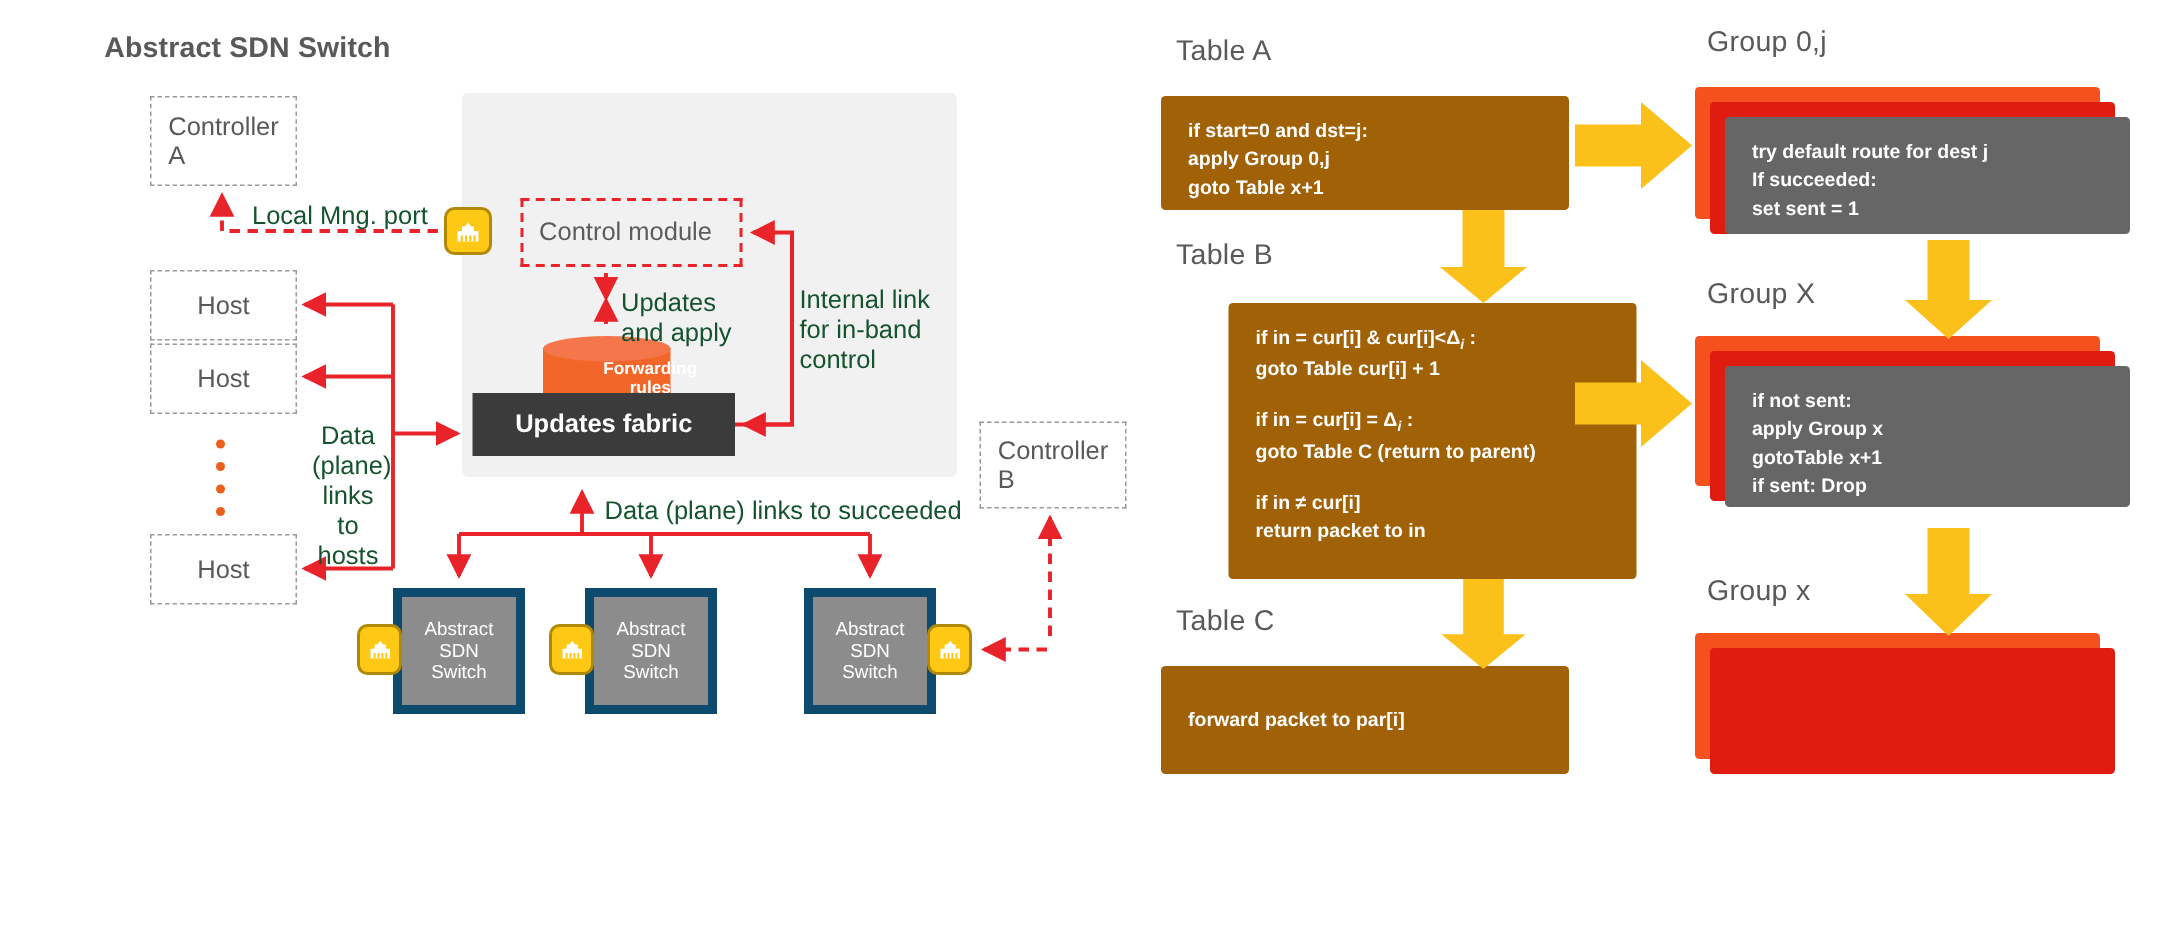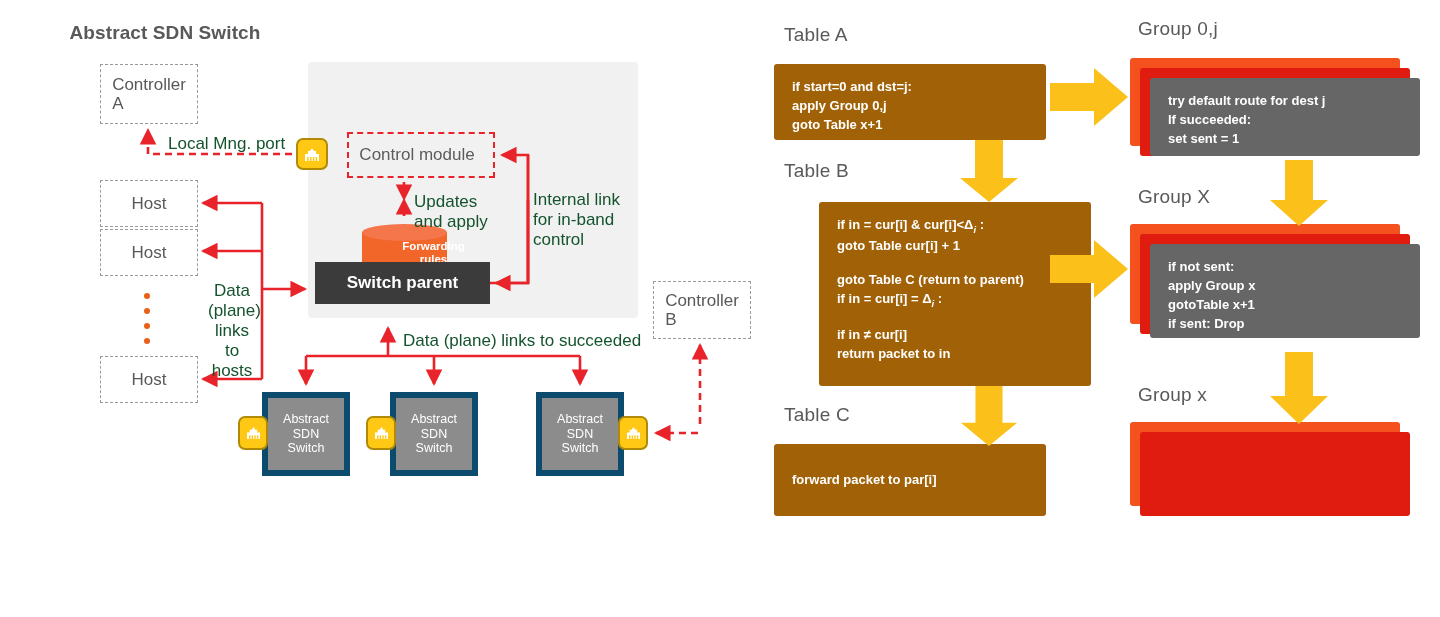--- a/index.html
+++ b/index.html
@@ -137,21 +137,21 @@
     </svg>
   </div>
 
   <div id="fw-cyl">
     <div class="cyl-body"></div>
     <div class="cyl-top"></div>
     <div class="cyl-text" style="white-space:pre-line;padding-left:29px;">Forwarding
 rules</div>
   </div>
 
-  <div id="switch-fabric">Switch parent</div>
+  <div id="switch-fabric">Updates fabric</div>
 
   <div class="sdn-switch" style="left:262px;top:392px;white-space:pre-line;">Abstract
 SDN
 Switch</div>
   <div class="sdn-switch" style="left:390px;top:392px;white-space:pre-line;">Abstract
 SDN
 Switch</div>
   <div class="sdn-switch" style="left:536px;top:392px;white-space:pre-line;">Abstract
 SDN
 Switch</div>
@@ -241,22 +241,22 @@
   <div class="col-title" style="left:24px;top:24px;">Table A</div>
   <div class="gray-card" style="left:14px;top:64px;width:272px;height:76px;">if start=0 and dst=j:
 apply Group 0,j
 goto Table x+1</div>
 
   <div class="col-title" style="left:24px;top:160px;">Table B</div>
   <div class="gray-card" style="left:14px;top:202px;width:272px;height:184px;white-space:normal;margin-left:45px;">
     <div style="white-space:pre-line;">if in = cur[i] &amp; cur[i]&lt;Δ<sub>i</sub> :</div>
     <div style="white-space:pre-line;">   goto Table cur[i] + 1</div>
     <div style="height:15px;"></div>
+    <div style="white-space:pre-line;">if in = cur[i] = Δ<sub>i</sub> :</div>
     <div style="white-space:pre-line;">   goto Table C (return to parent)</div>
-    <div style="white-space:pre-line;">if in = cur[i] = Δ<sub>i</sub> :</div>
     <div style="height:15px;"></div>
     <div style="white-space:pre-line;">if in ≠ cur[i]</div>
     <div style="white-space:pre-line;">   return packet to in</div>
   </div>
 
   <div class="col-title" style="left:24px;top:404px;">Table C</div>
   <div class="gray-card" style="left:14px;top:444px;width:272px;height:72px;display:flex;align-items:center;">forward packet to par[i]</div>
 
   <div class="col-title" style="left:378px;top:18px;">Group 0,j</div>
   <div class="stack" style="left:370px;top:58px;width:290px;height:104px;">

